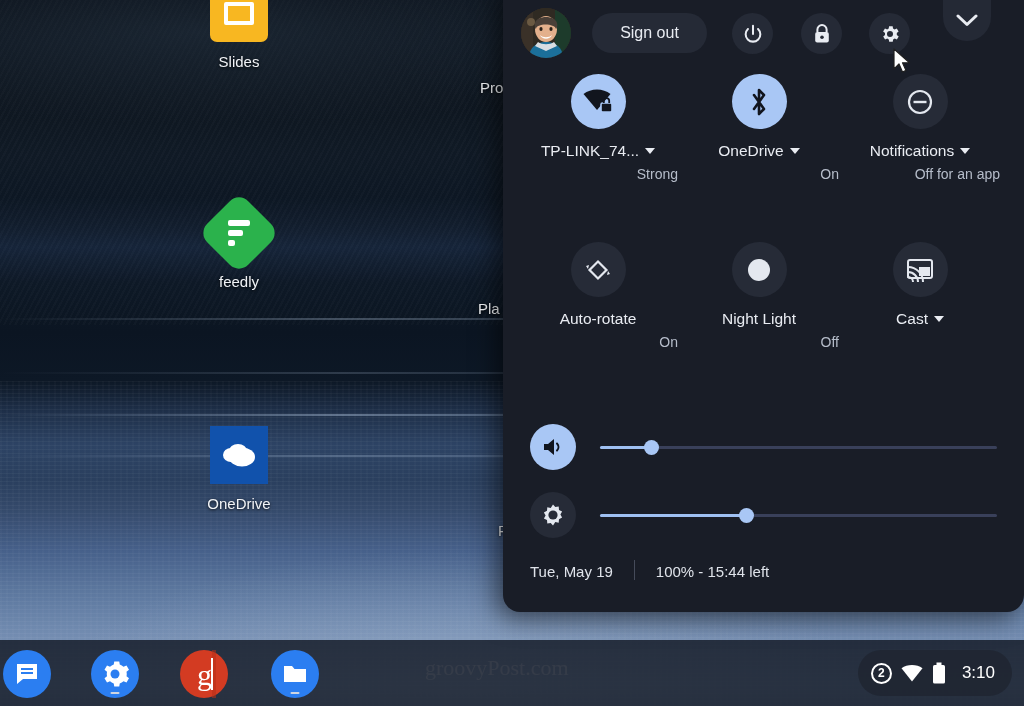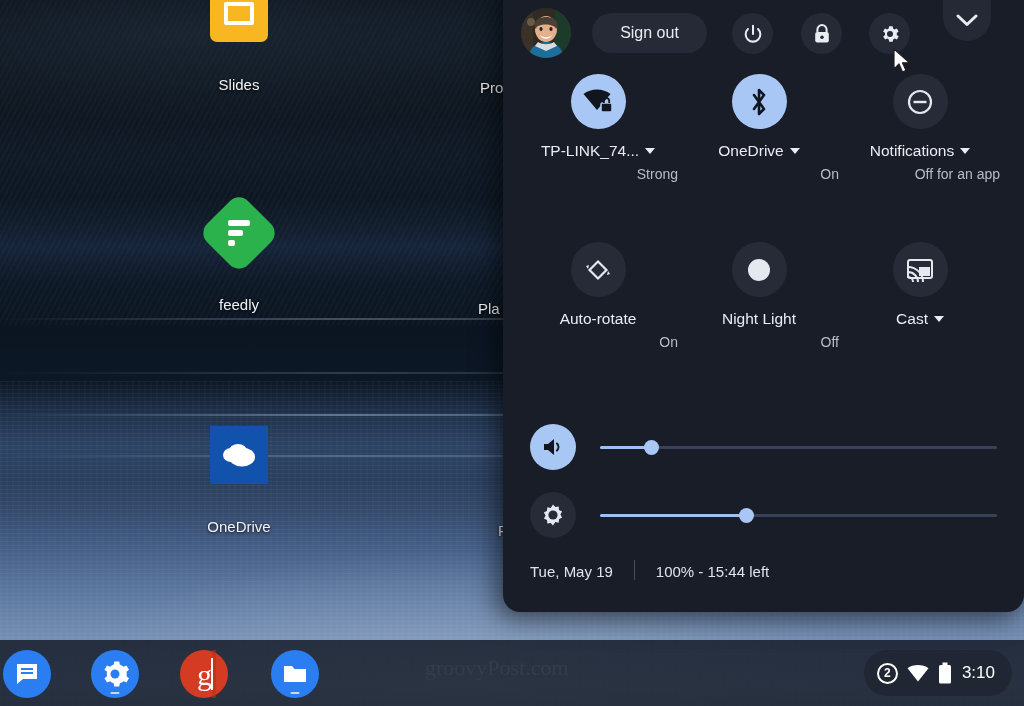--- a/index.html
+++ b/index.html
@@ -57,21 +57,21 @@
     background:linear-gradient(90deg, transparent, rgba(190,210,235,.55), rgba(150,175,205,.25), transparent);
   }
 
   
   .desk-icon {
     position: absolute; width: 150px; text-align: center;
     display:flex; flex-direction:column; align-items:center;
   }
   .desk-icon .glyph { width: 62px; height: 62px; display:flex; align-items:center; justify-content:center; }
   .desk-icon .lbl {
-    margin-top: 32px; color: #f1f3f6; font-size: 15px;
+    margin-top: 9px; color: #f1f3f6; font-size: 15px;
     text-shadow: 0 1px 3px rgba(0,0,0,.85);
     white-space: nowrap;
   }
   .ic-slides { width:58px; height:58px; background:#f8b721; border-radius:7px;
                display:flex; align-items:center; justify-content:center; }
   .ic-slides i { display:block; width:30px; height:23px; border:4px solid #fff; border-radius:2px; background:#f8b721; }
   .ic-feedly { width:58px; height:58px; background:#2bb24c; border-radius:13px; transform:rotate(45deg);
                display:flex; align-items:center; justify-content:center; }
   .ic-feedly .bars { transform:rotate(-45deg); display:flex; flex-direction:column; align-items:flex-start; gap:4px; }
   .ic-feedly .bars b { display:block; background:#fff; border-radius:2px; }
@@ -104,21 +104,21 @@
   
   #status-tray {
     position:absolute; right:12px; top:10px; height:46px; min-width:132px;
     background:rgba(32,38,50,.92); border-radius:23px;
     display:flex; align-items:center; gap:9px; padding:0 17px 0 13px;
   }
   #status-tray .count {
     width:21px; height:21px; border-radius:50%; border:2px solid #fff; color:#fff;
     font-size:12px; display:flex; align-items:center; justify-content:center; font-weight:bold;
   }
-  #status-tray .clock { color:#fff; font-size:17px; margin-left:1px;text-align:center; }
+  #status-tray .clock { color:#fff; font-size:17px; margin-left:7px;text-align:center; }
 
   
   #qs-panel {
     position:absolute; left:503px; top:-14px; width:521px; height:626px;
     background:#191d27;
     border-bottom-left-radius:17px; border-bottom-right-radius:17px;
     box-shadow:-6px 6px 26px rgba(0,0,0,.55);
     overflow:hidden;
   }
 

